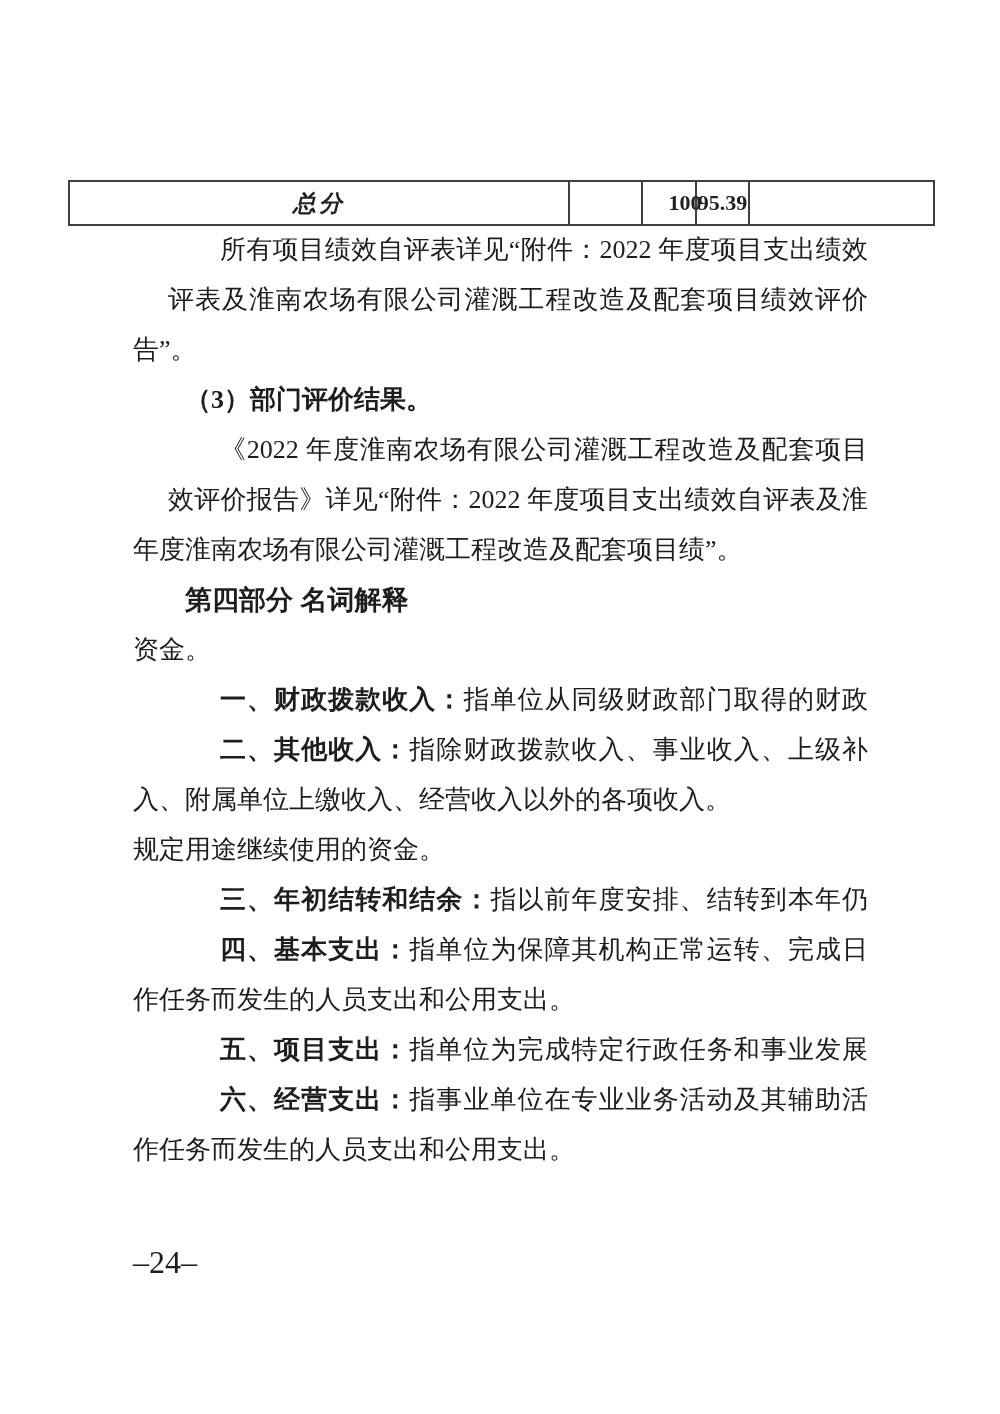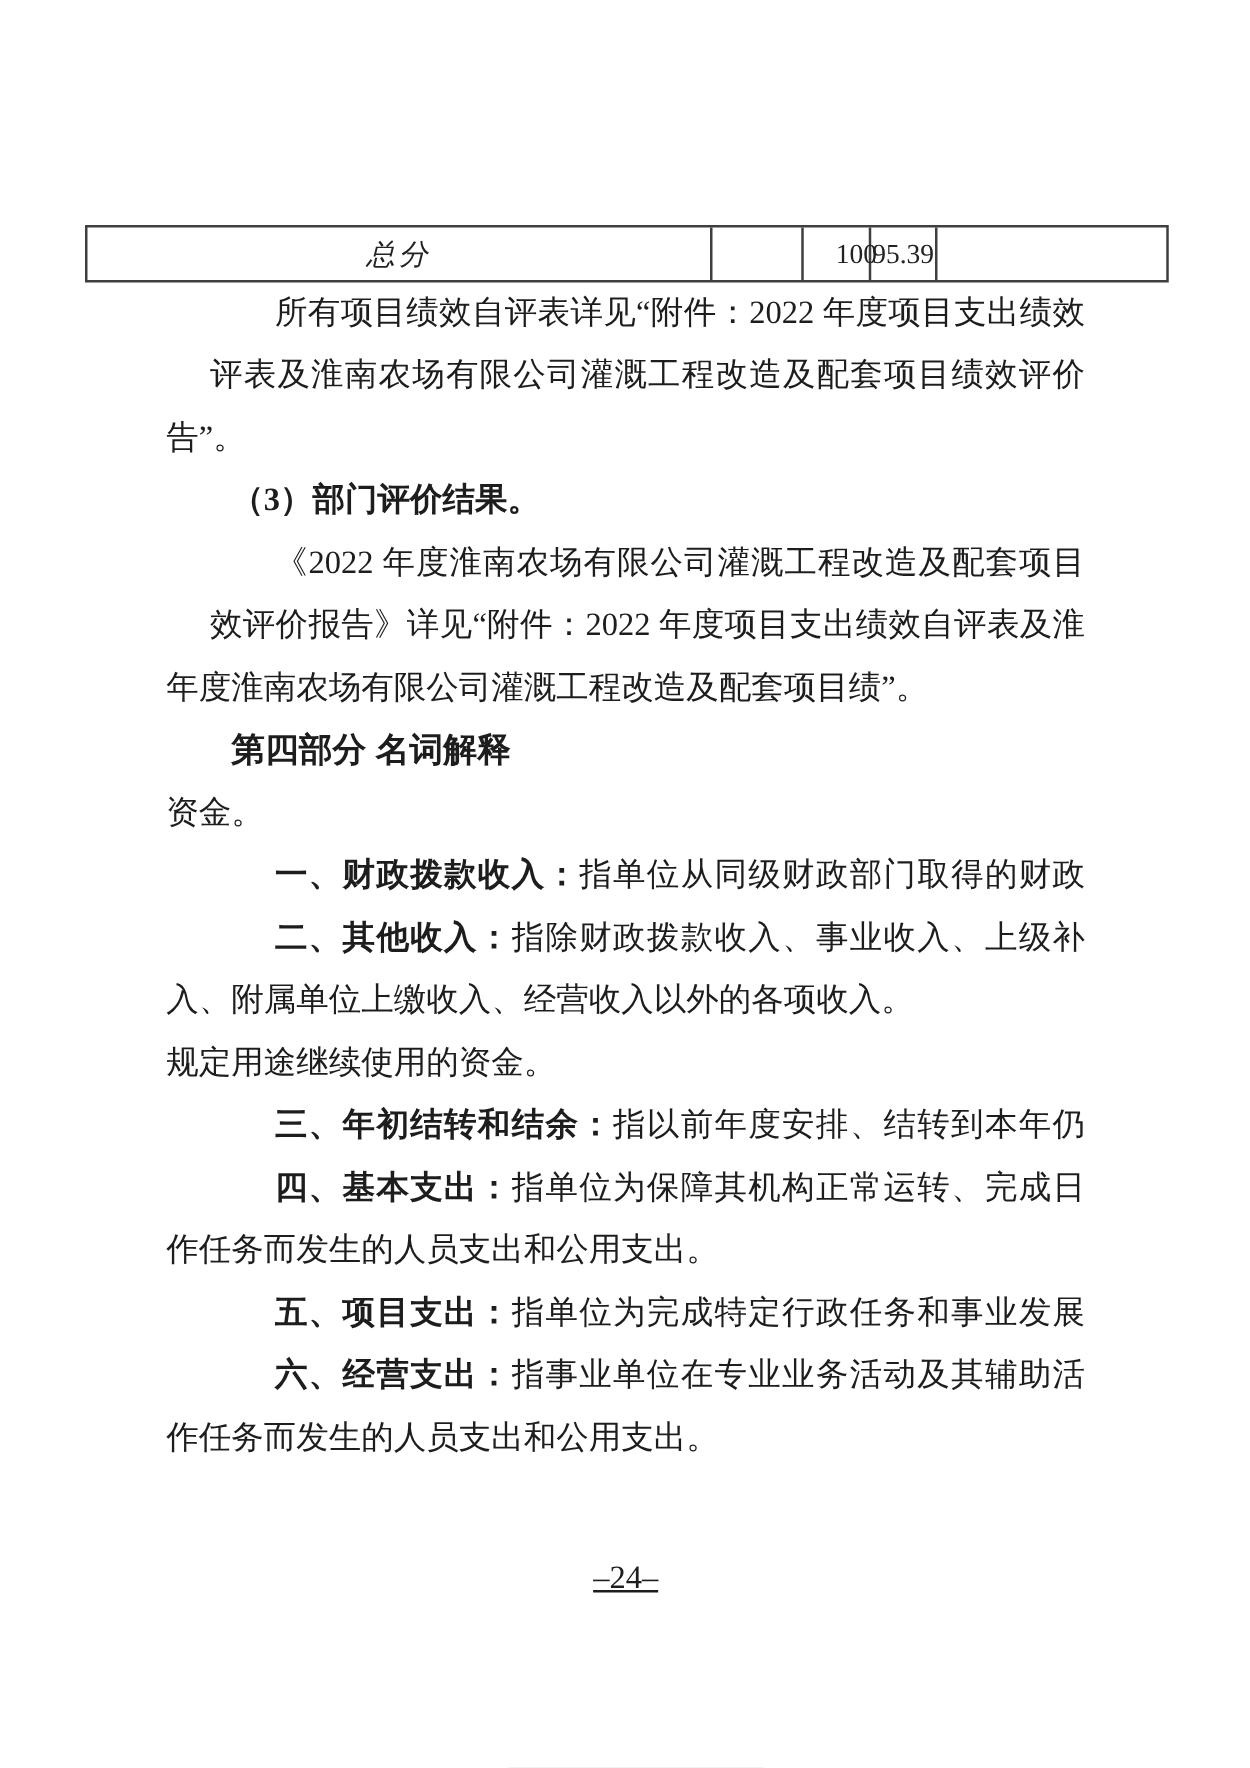--- a/index.html
+++ b/index.html
@@ -18,20 +18,21 @@
   .score-table {
     position: absolute;
     left: 68px;
     top: 180px;
     width: 867px;
     height: 46px;
     display: flex;
     border: 2px solid #3f3f3f;
     box-sizing: border-box;
     background: #ffffff;
+    font-weight: bold;
   }
   .score-table .cell {
     border-right: 2px solid #3f3f3f;
     box-sizing: border-box;
     display: flex;
     align-items: center;
     justify-content: center;
     font-size: 22px;
     color: #222222;
   }
@@ -74,25 +75,24 @@
     font-family: "Liberation Sans", sans-serif;
     font-weight: bold;
     font-size: 27px;
   }
 
   .page-number {
     position: absolute;
     left: 133px;
     top: 1242px;
     width: 735px;
-    text-align: center;
-    font-size: 26px;
+    text-align: left;
+    font-size: 32px;
     line-height: 40px;
     color: #1d1d1d;
-    text-decoration: underline;
   }
 </style>
 </head>
 <body>
 
 <div class="page">
 
   <div class="score-table">
     <div class="cell c1">
       <span class="label-zongfen">总分</span>

